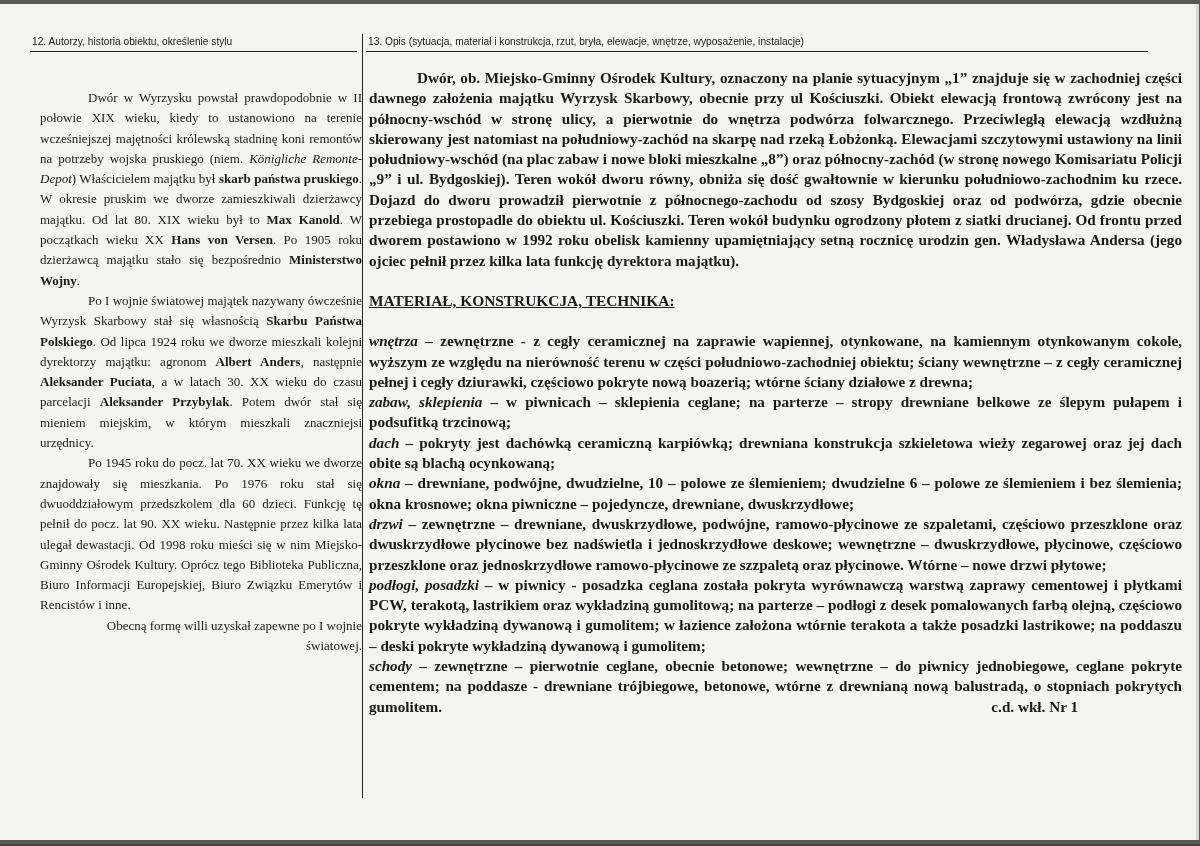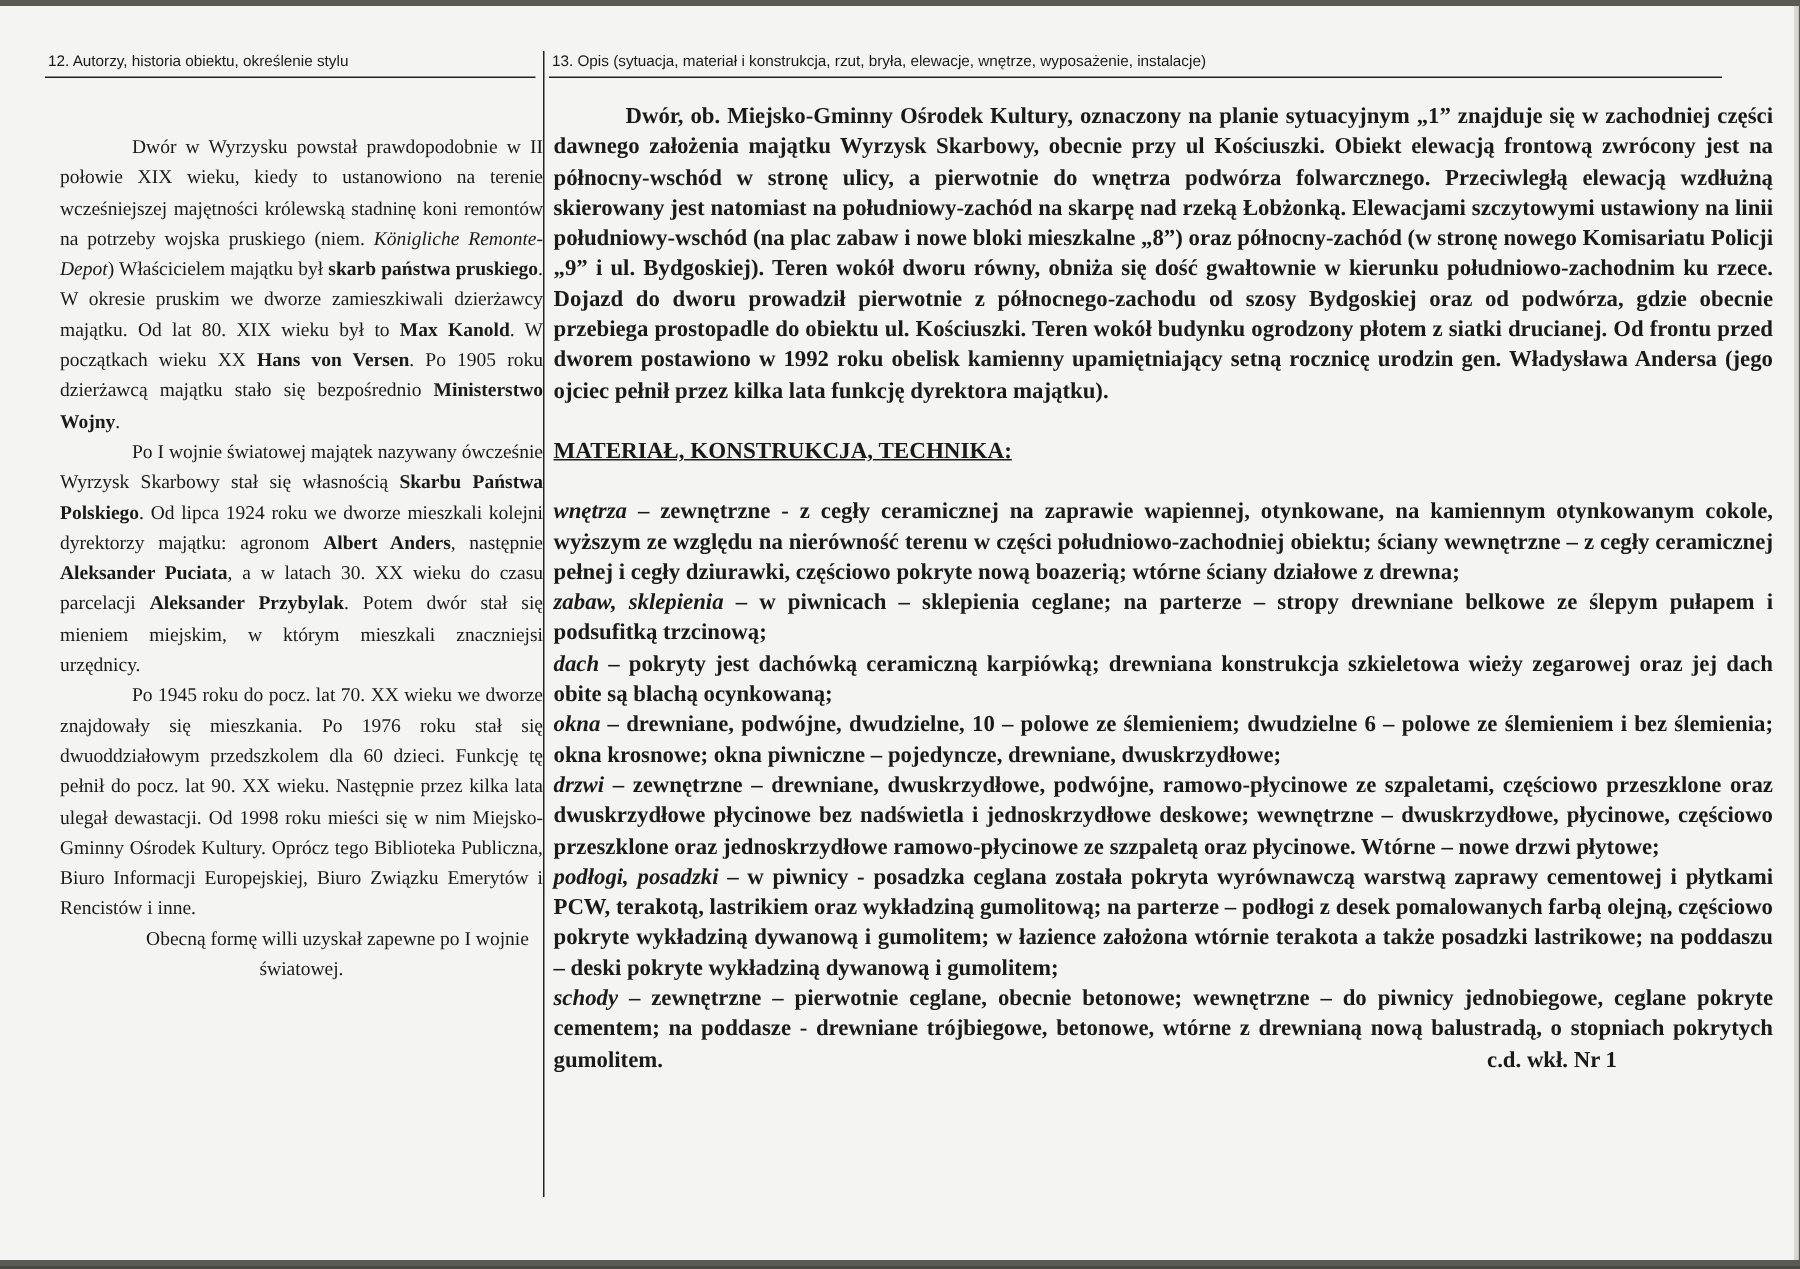--- a/index.html
+++ b/index.html
@@ -57,21 +57,21 @@
 <div class="page">
 
   <div class="hdr hdr-left">12. Autorzy, historia obiektu, określenie stylu</div>
   <div class="hdr hdr-right">13. Opis (sytuacja, materiał i konstrukcja, rzut, bryła, elewacje, wnętrze, wyposażenie, instalacje)</div>
   <div class="vline"></div>
 
   <div class="col-left">
     <p><span>Dwór w Wyrzysku powstał prawdopodobnie w II połowie XIX wieku, kiedy to ustanowiono na terenie wcześniejszej majętności królewską stadninę koni remontów na potrzeby wojska pruskiego (niem. </span><i>Königliche Remonte-Depot</i><span>) Właścicielem majątku był </span><b>skarb państwa pruskiego</b><span>. W okresie pruskim we dworze zamieszkiwali dzierżawcy majątku. Od lat 80. XIX wieku był to </span><b>Max Kanold</b><span>. W początkach wieku XX </span><b>Hans von Versen</b><span>. Po 1905 roku dzierżawcą majątku stało się bezpośrednio </span><b>Ministerstwo Wojny</b><span>.</span></p>
     <p><span>Po I wojnie światowej majątek nazywany ówcześnie Wyrzysk Skarbowy stał się własnością </span><b>Skarbu Państwa Polskiego</b><span>. Od lipca 1924 roku we dworze mieszkali kolejni dyrektorzy majątku: agronom </span><b>Albert Anders</b><span>, następnie </span><b>Aleksander Puciata</b><span>, a w latach 30. XX wieku do czasu parcelacji </span><b>Aleksander Przybylak</b><span>. Potem dwór stał się mieniem miejskim, w którym mieszkali znaczniejsi urzędnicy.</span></p>
     <p>Po 1945 roku do pocz. lat 70. XX wieku we dworze znajdowały się mieszkania. Po 1976 roku stał się dwuoddziałowym przedszkolem dla 60 dzieci. Funkcję tę pełnił do pocz. lat 90. XX wieku. Następnie przez kilka lata ulegał dewastacji. Od 1998 roku mieści się w nim Miejsko-Gminny Ośrodek Kultury. Oprócz tego Biblioteka Publiczna, Biuro Informacji Europejskiej, Biuro Związku Emerytów i Rencistów i inne.</p>
-    <p style="text-align:center;">Obecną formę willi uzyskał zapewne po I wojnie światowej.</p>
+    <p style="text-align:right;">Obecną formę willi uzyskał zapewne po I wojnie światowej.</p>
   </div>
 
   <div class="col-right">
     <p class="indent">Dwór, ob. Miejsko-Gminny Ośrodek Kultury, oznaczony na planie sytuacyjnym „1” znajduje się w zachodniej części dawnego założenia majątku Wyrzysk Skarbowy, obecnie przy ul Kościuszki.  Obiekt elewacją frontową zwrócony jest na północny-wschód w stronę ulicy, a pierwotnie do wnętrza podwórza folwarcznego. Przeciwległą elewacją wzdłużną skierowany jest natomiast na południowy-zachód na skarpę nad rzeką Łobżonką. Elewacjami szczytowymi ustawiony na linii południowy-wschód (na plac zabaw i nowe bloki mieszkalne „8”) oraz północny-zachód (w stronę nowego Komisariatu Policji „9” i ul. Bydgoskiej). Teren wokół dworu równy, obniża się dość gwałtownie w kierunku południowo-zachodnim ku rzece. Dojazd do dworu prowadził pierwotnie z północnego-zachodu od szosy Bydgoskiej oraz od podwórza, gdzie obecnie przebiega prostopadle do obiektu ul. Kościuszki. Teren wokół budynku ogrodzony płotem z siatki drucianej. Od frontu przed dworem postawiono w 1992 roku obelisk kamienny upamiętniający setną rocznicę urodzin gen. Władysława Andersa (jego ojciec pełnił przez kilka lata funkcję dyrektora majątku).</p>
     <p class="section-title">MATERIAŁ, KONSTRUKCJA, TECHNIKA:</p>
     <div id="items">
         <p><i>wnętrza</i><span> – zewnętrzne - z cegły ceramicznej na zaprawie wapiennej, otynkowane, na kamiennym otynkowanym cokole, wyższym ze względu na nierówność terenu w części południowo-zachodniej obiektu; ściany wewnętrzne – z cegły ceramicznej pełnej i cegły dziurawki, częściowo pokryte nową boazerią; wtórne ściany działowe z  drewna;</span></p>
         <p><i>zabaw, sklepienia</i><span> – w piwnicach – sklepienia ceglane; na parterze – stropy drewniane belkowe ze ślepym pułapem i podsufitką trzcinową;</span></p>
         <p><i>dach</i><span> – pokryty jest dachówką ceramiczną karpiówką; drewniana konstrukcja szkieletowa wieży zegarowej oraz jej dach obite są blachą ocynkowaną;</span></p>
         <p><i>okna</i><span> – drewniane, podwójne, dwudzielne, 10 – polowe ze ślemieniem; dwudzielne 6 – polowe ze ślemieniem i bez ślemienia; okna krosnowe;  okna piwniczne – pojedyncze, drewniane, dwuskrzydłowe;</span></p>

